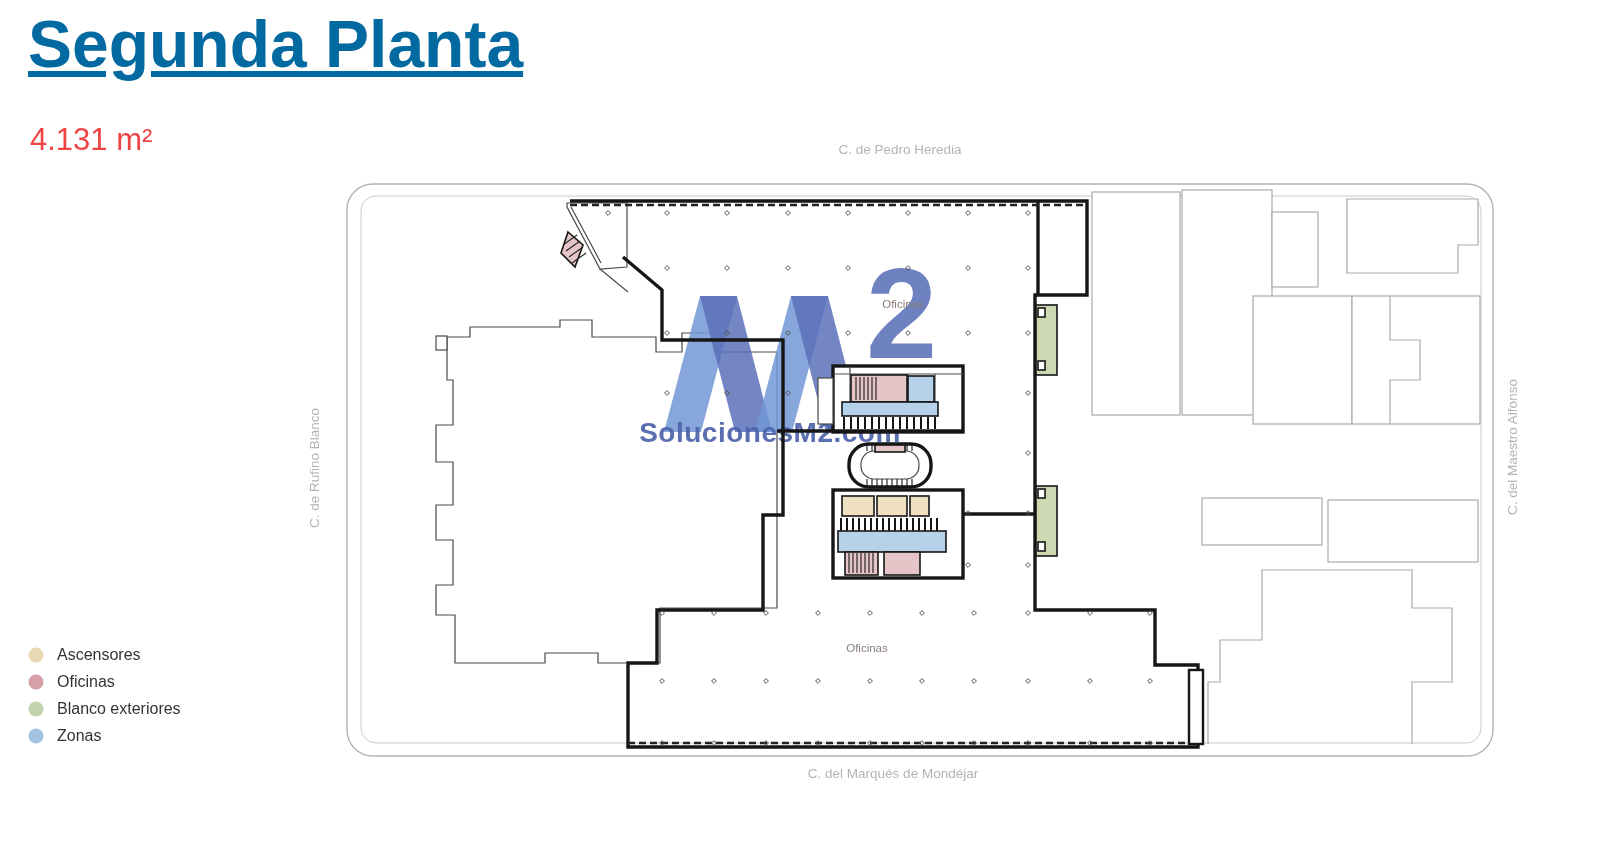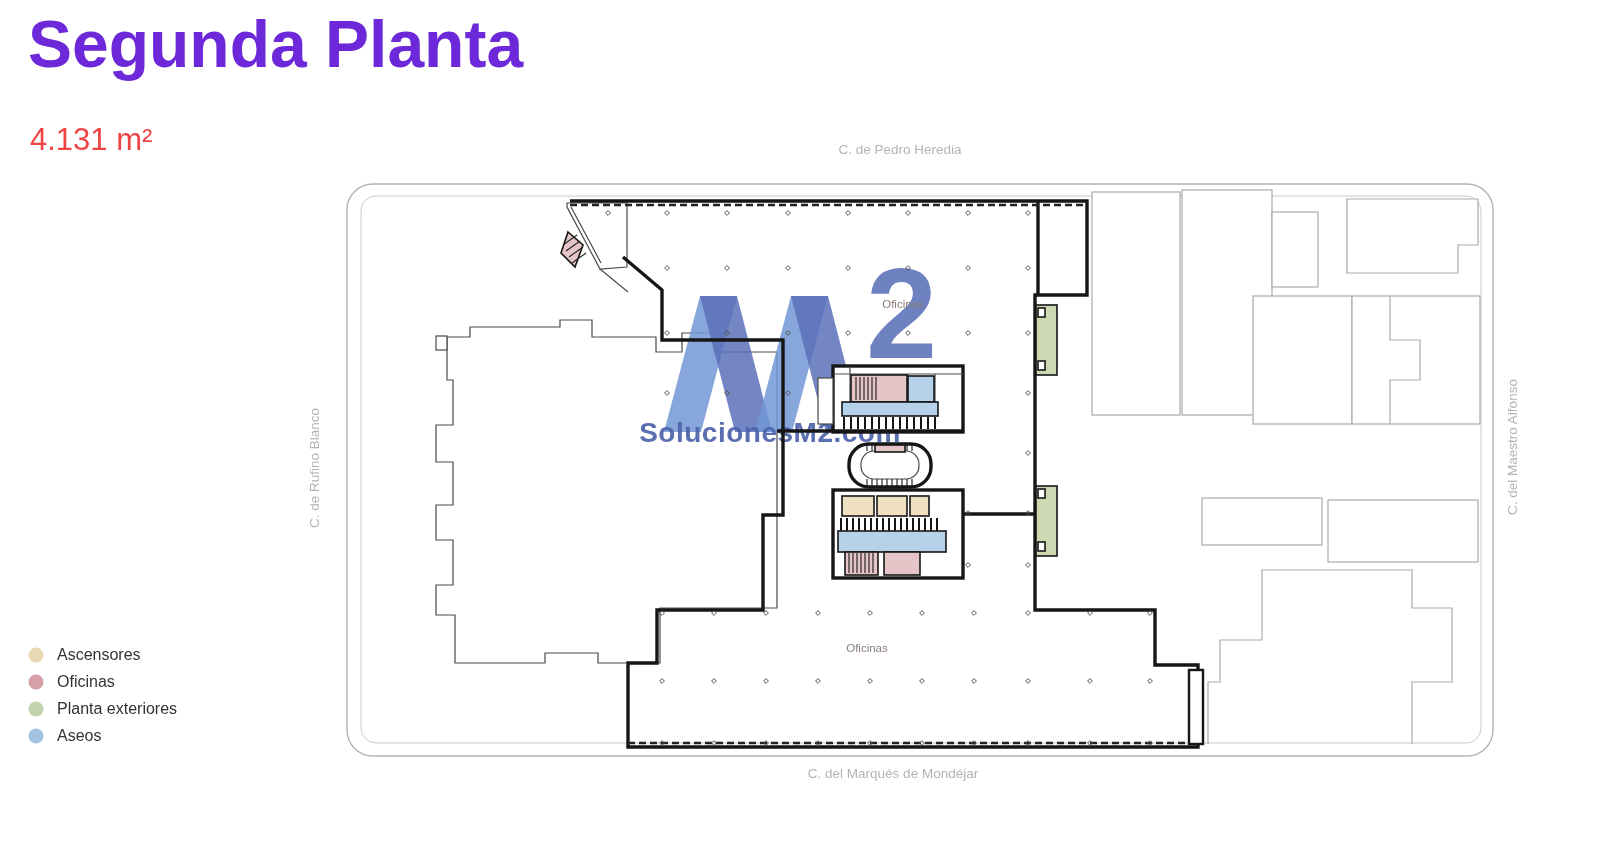--- a/index.html
+++ b/index.html
@@ -1,19 +1,19 @@
 <!DOCTYPE html>
 <html><head>
 <meta charset="utf-8">
 <style>
   html,body{margin:0;padding:0;background:#fff;}
   .canvas{position:relative;width:1600px;height:842px;background:#ffffff;
           font-family:"Liberation Sans",sans-serif;overflow:hidden;}
   .page-title{position:absolute;left:28px;top:6px;font-size:66px;font-weight:bold;
-              color:#6d28d9;letter-spacing:0;}
+              color:#0369a1;letter-spacing:0;text-decoration:underline;}
   .page-area{position:absolute;left:30px;top:122px;font-size:31px;color:#ef4444;}
   .legend{position:absolute;left:28px;top:646px;display:flex;flex-direction:column;gap:9px;justify-content:center;}
   .legend-row{display:flex;align-items:center;gap:13px;font-size:16px;color:#333;}
   .legend-row svg{display:block;}
   svg.plan{position:absolute;left:0;top:0;width:1600px;height:842px;}
   .site{stroke:#b3b3b3;fill:none;stroke-width:1.4;}
   .site2{stroke:#c9c9c9;fill:none;stroke-width:1;}
   .gray{stroke:#ababab;stroke-width:1.2;fill:#ffffff;}
   .grayline{stroke:#ababab;stroke-width:1.2;fill:none;}
   .thick{stroke:#161616;stroke-width:3.4;fill:none;stroke-linejoin:miter;}
@@ -47,27 +47,27 @@
     <div class="legend-row">
       <svg width="16" height="16">
           <circle cx="8" cy="8" r="7.5" fill="#d7a0a8"></circle>
         </svg>
       <span>Oficinas</span>
     </div>
     <div class="legend-row">
       <svg width="16" height="16">
           <circle cx="8" cy="8" r="7.5" fill="#c3d3ab"></circle>
         </svg>
-      <span>Planta exteriores</span>
+      <span>Blanco exteriores</span>
     </div>
     <div class="legend-row">
       <svg width="16" height="16">
           <circle cx="8" cy="8" r="7.5" fill="#a3c4e0"></circle>
         </svg>
-      <span>Aseos</span>
+      <span>Zonas</span>
     </div>
   </div>
 
   <svg class="plan" viewBox="0 0 1600 842">
 
     <g>
       <rect class="site" x="347" y="184" width="1146" height="572" rx="26"></rect>
       <rect class="site2" x="361" y="196" width="1120" height="547" rx="15"></rect>
     </g>
 

